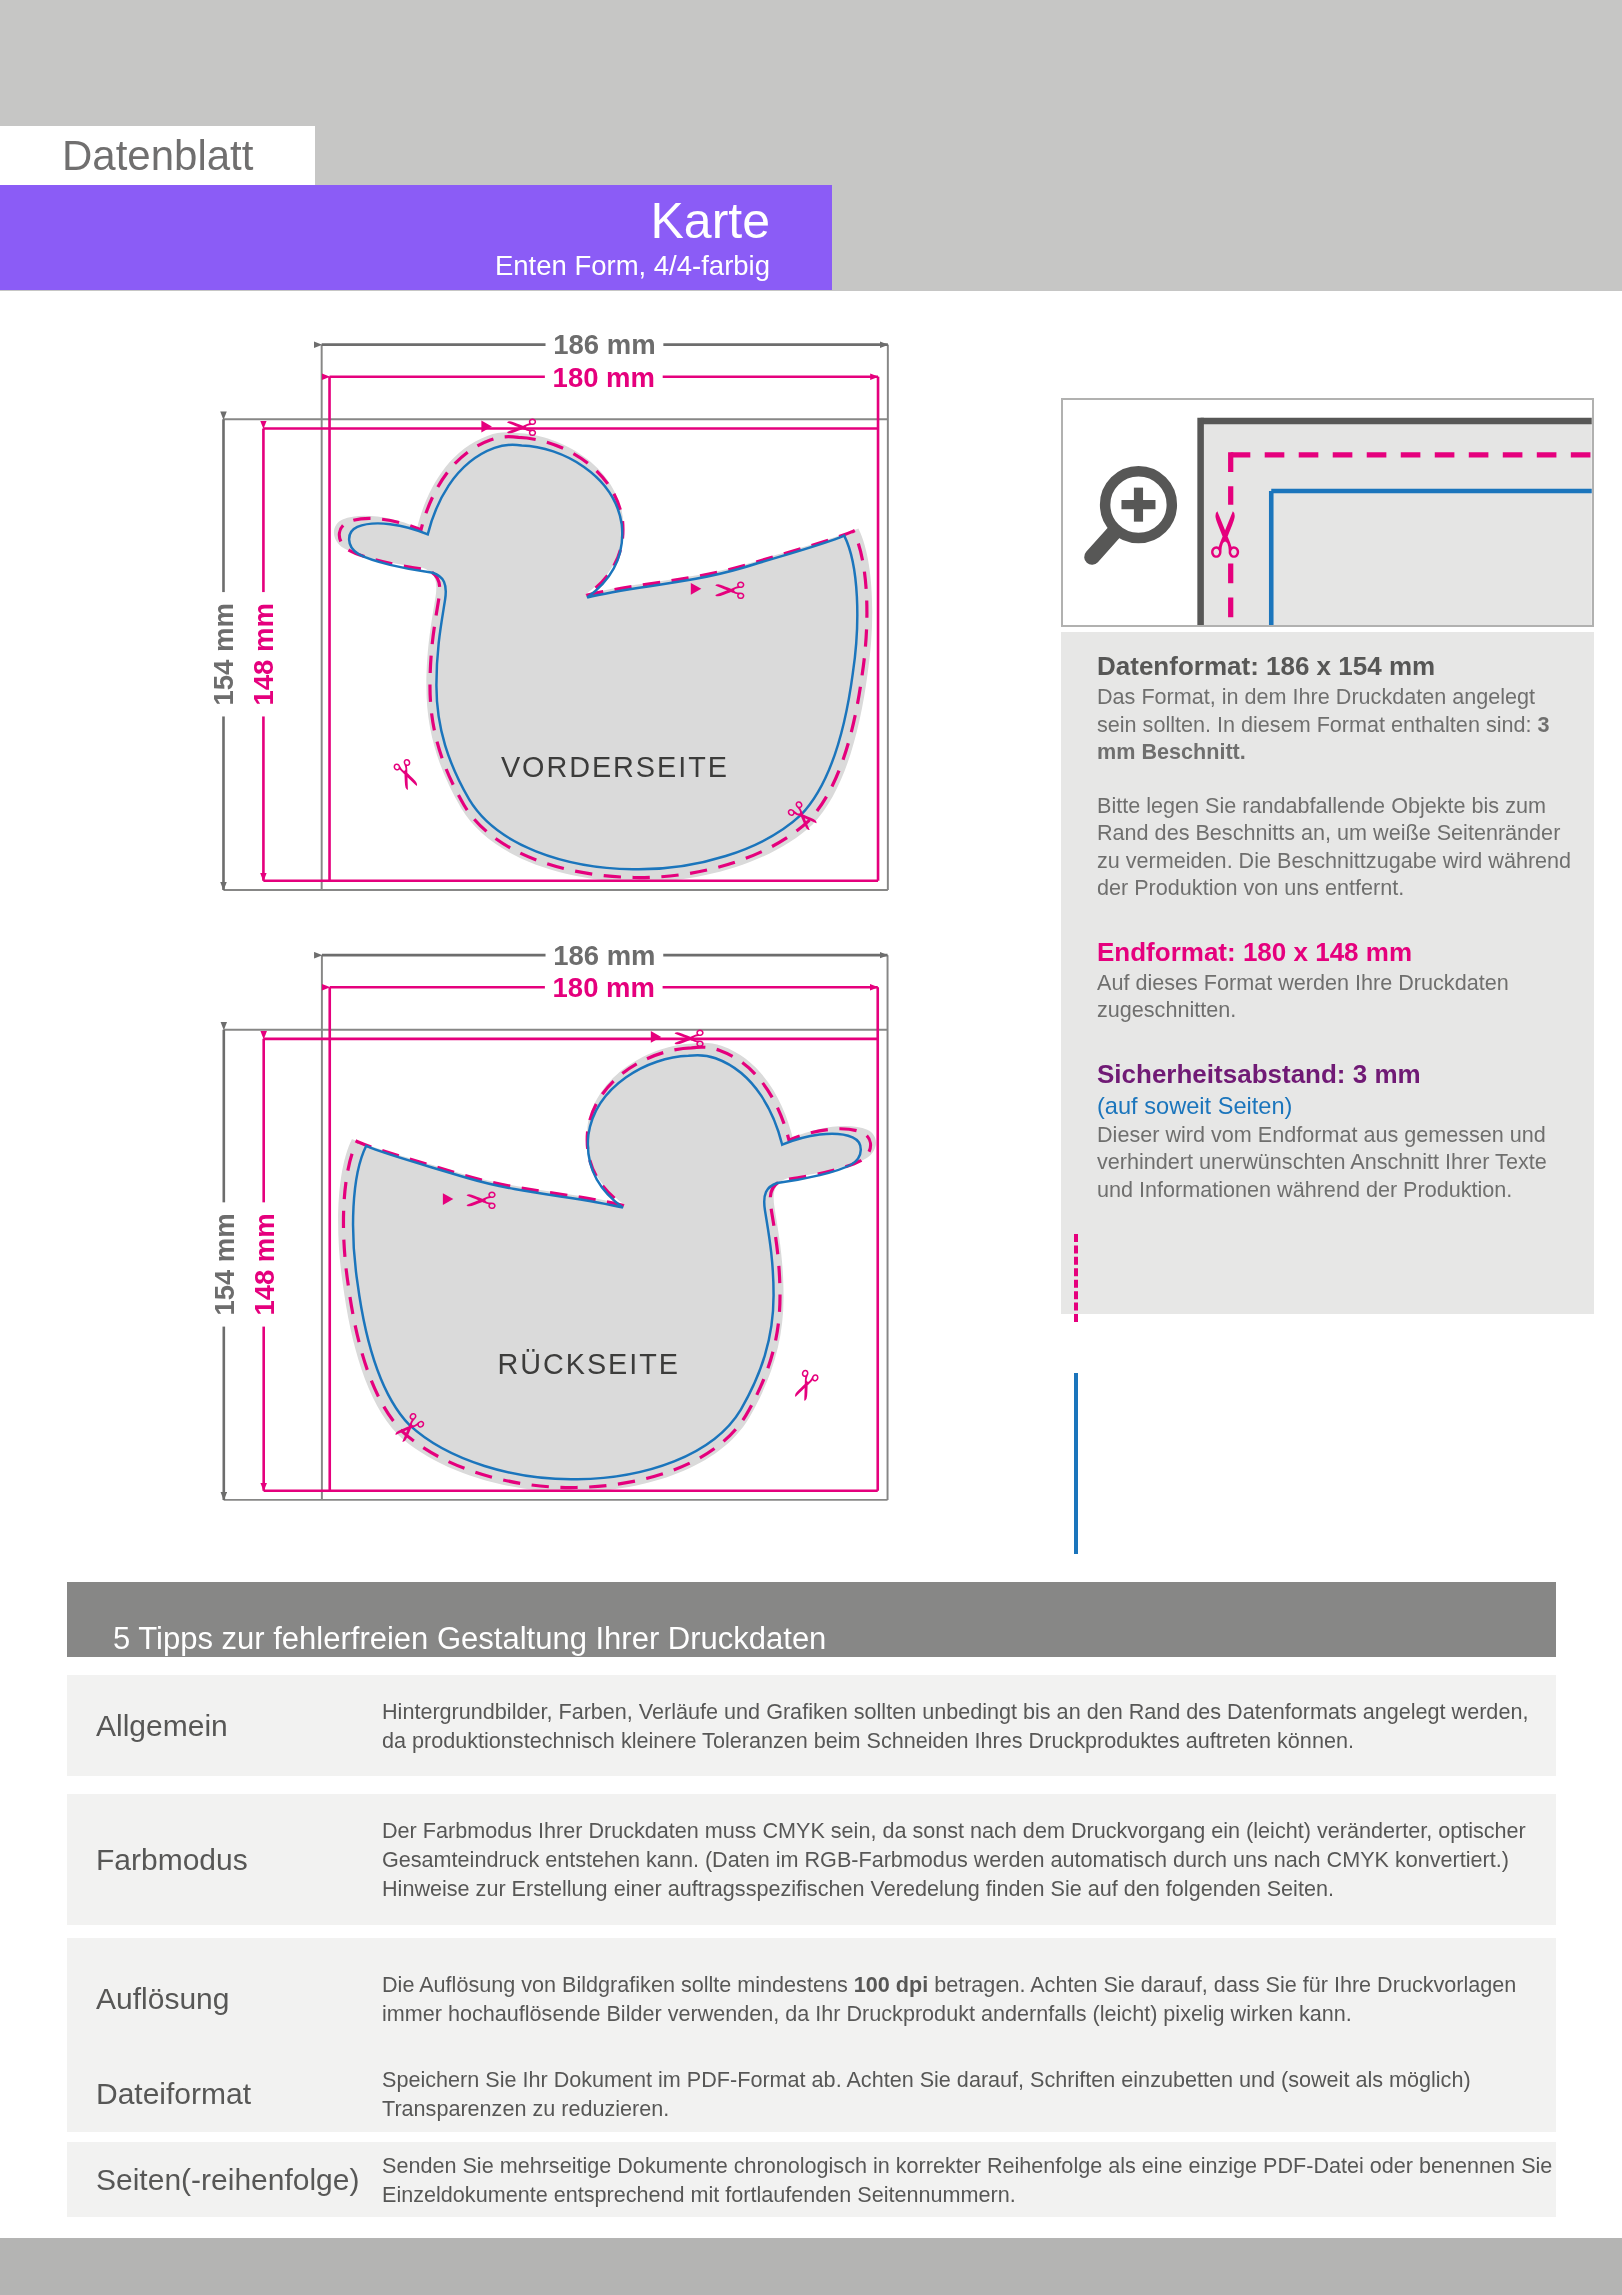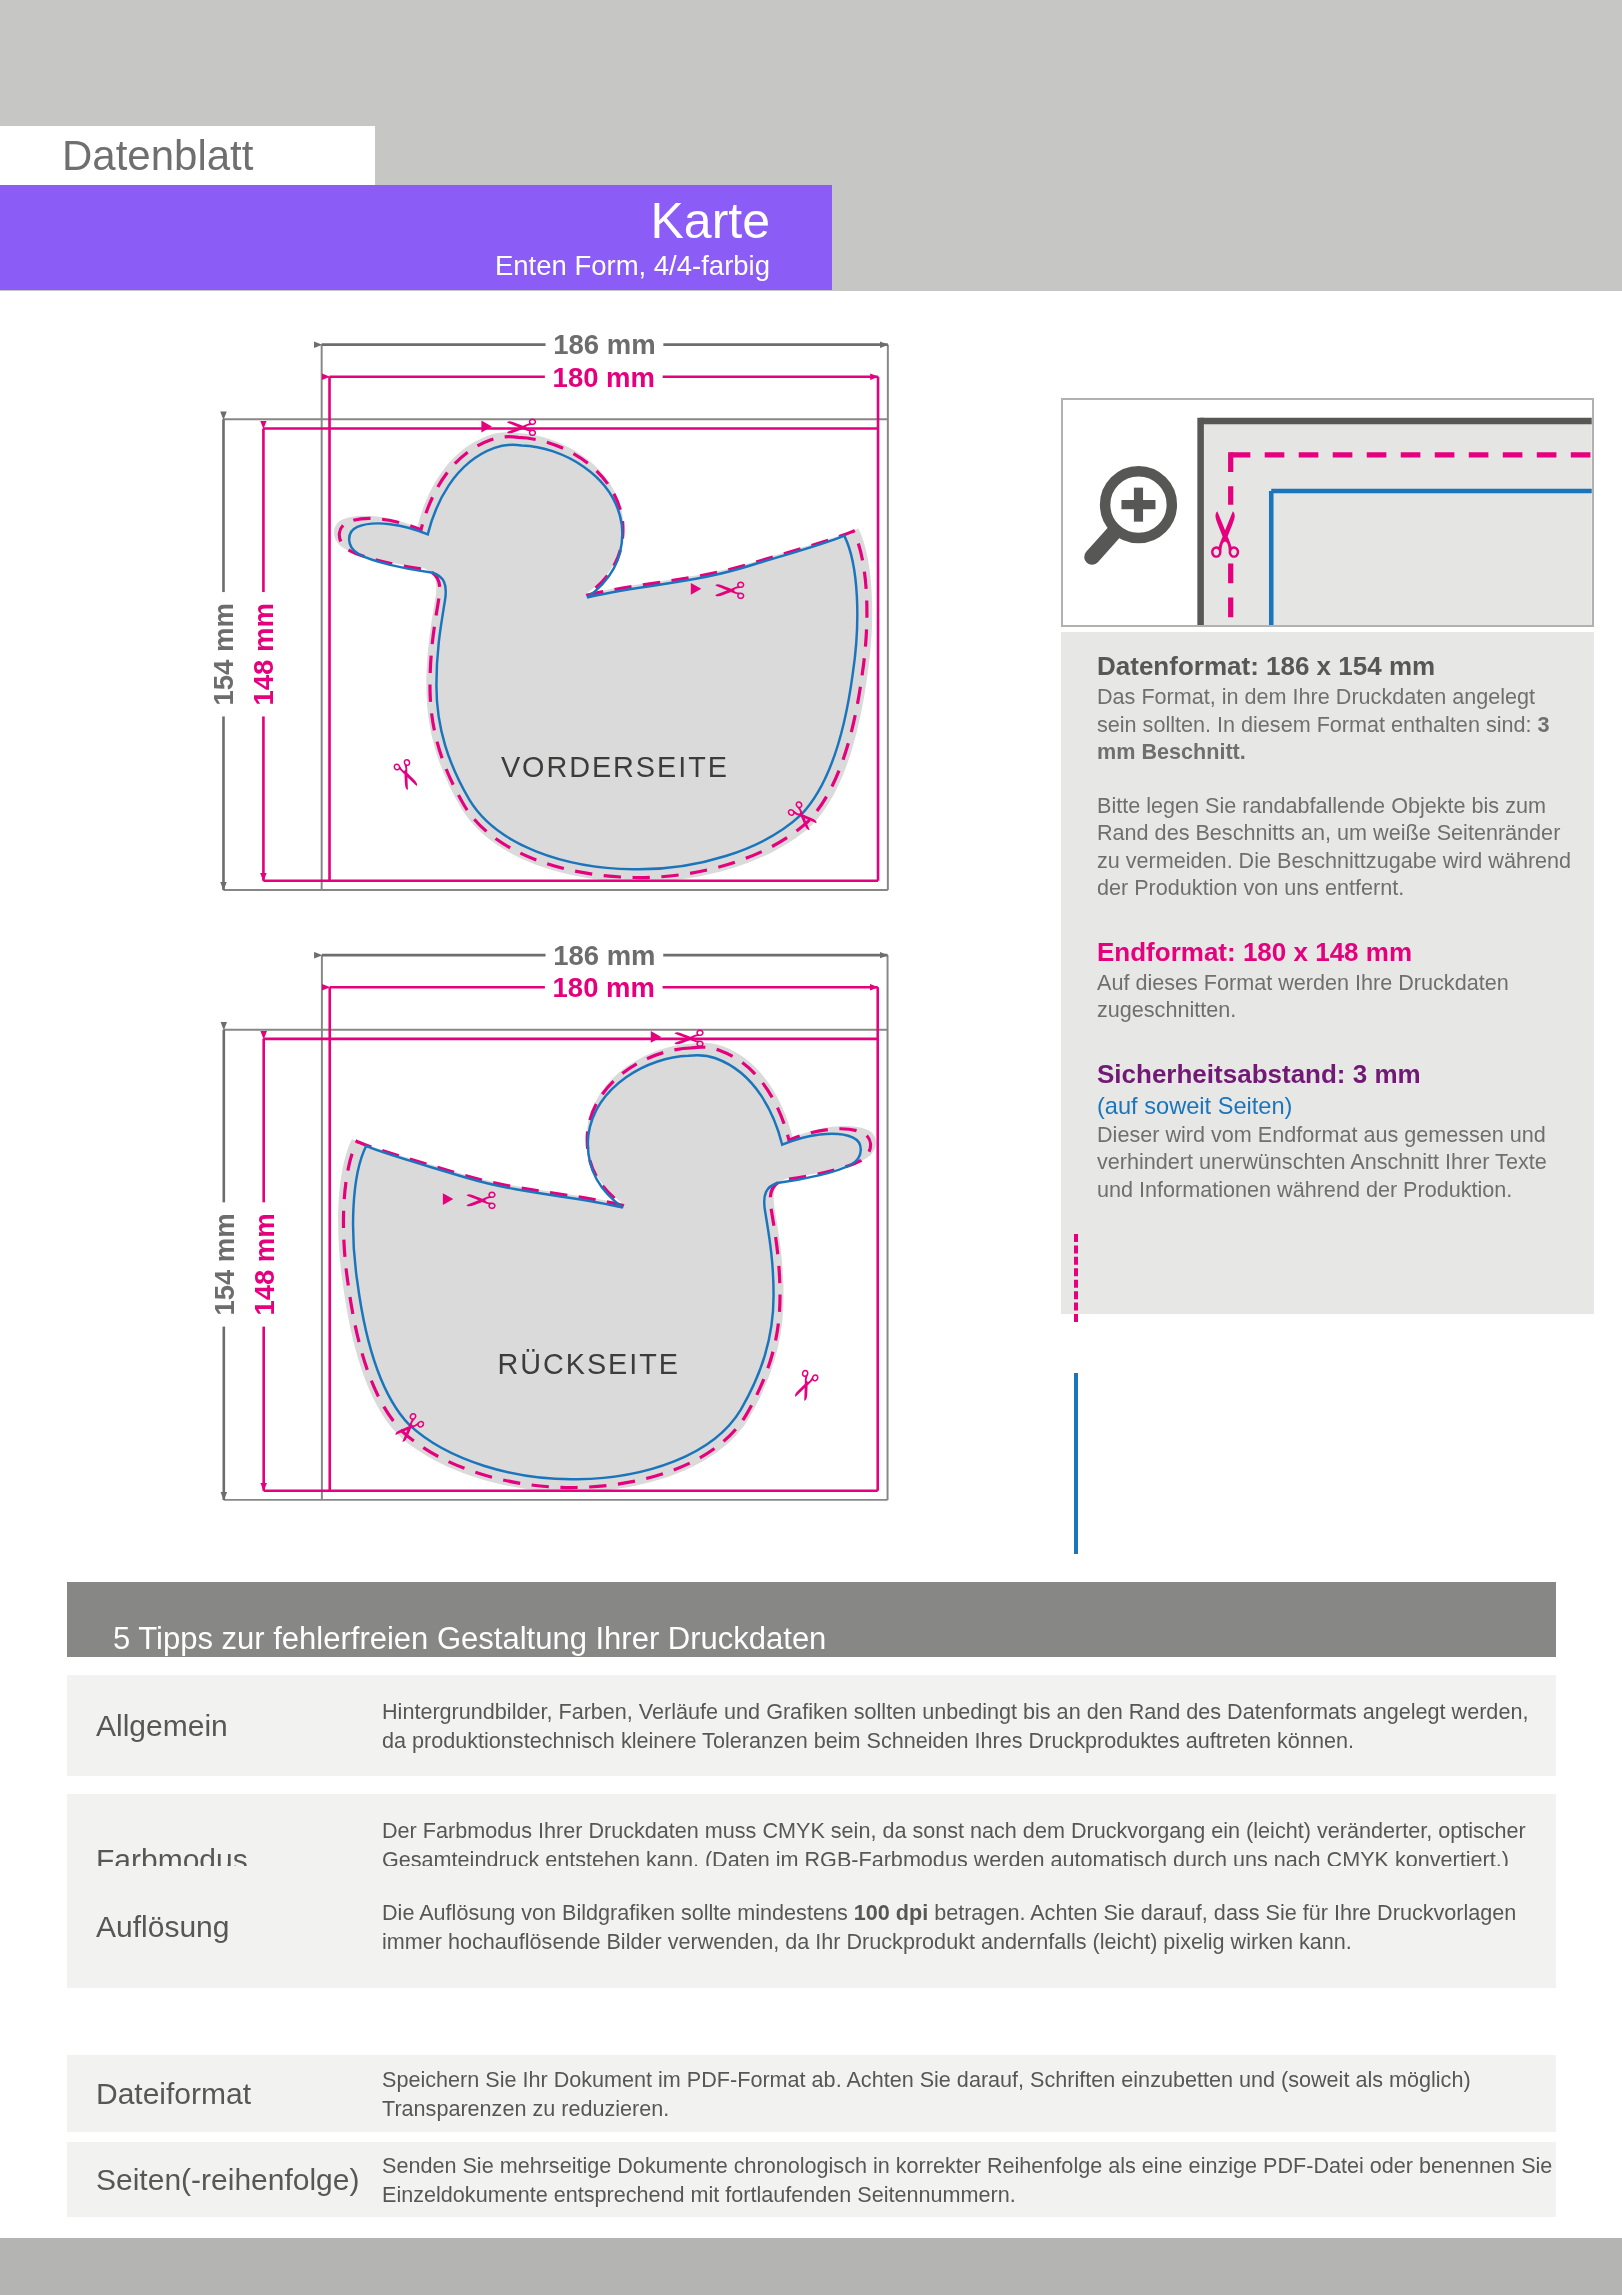--- a/index.html
+++ b/index.html
@@ -2,21 +2,21 @@
 <html style="font-size:10.5px"><head>
 <meta charset="utf-8">
 <style>
   html,body{margin:0;padding:0;background:#ffffff;}
   .page{position:relative;width:1623px;height:2295px;background:#ffffff;
         font-family:"Liberation Sans", sans-serif;color:#575756;overflow:hidden;}
   .abs{position:absolute;}
 
   
   .top-band{left:0;top:0;width:1623px;height:291px;background:#c6c6c5;}
-  .datenblatt-box{left:0;top:126px;width:375px;height:60px;background:#ffffff;
+  .datenblatt-box{left:0;top:126px;width:315px;height:60px;background:#ffffff;
                   display:flex;align-items:center;}
   .datenblatt-box span{font-size:42px;color:#706f6f;margin-left:62px;white-space:nowrap;}
   .karte-bar{left:0;top:185px;width:832px;height:105px;background:#8b5cf6;
              display:flex;flex-direction:column;justify-content:center;align-items:flex-end;}
   .karte-title{font-size:50px;color:#ffffff;line-height:55px;margin-right:62px;}
   .karte-sub{font-size:27.5px;color:#ffffff;line-height:33px;margin-right:62px;}
 
   
   svg text{font-family:"Liberation Sans", sans-serif;}
   .dimlabel{font-size:42px;font-weight:bold;}
@@ -43,21 +43,21 @@
   .tips-bar{left:67px;top:1582px;width:1489px;height:75px;background:#878786;
             display:flex;align-items:flex-end;}
   .tips-bar span{color:#ffffff;font-size:31px;margin-left:46px;white-space:nowrap;}
   .tip-row{left:67px;width:1489px;background:#f2f2f1;display:flex;}
   .tip-label{width:315px;display:flex;align-items:center;}
   .tip-label span{font-size:30px;color:#575756;margin-left:29px;white-space:nowrap;}
   .tip-text{flex:1;display:flex;align-items:center;}
   .tip-text div{font-size:21.6px;line-height:29px;color:#575756;width:1171px;}
   .row-allgemein{top:1675px;height:101px;}
   .row-farbmodus{top:1794px;height:131px;}
-  .row-aufloesung{top:1866px;height:122px;}
+  .row-aufloesung{top:1938px;height:122px;}
   .row-dateiformat{top:2055px;height:77px;}
   .row-seiten{top:2142px;height:75px;}
 
   .footer-band{left:0;top:2238px;width:1623px;height:58px;background:#b4b4b3;}
   b{font-weight:bold;}
 </style>
 </head>
 <body>
 
 <div class="page">

